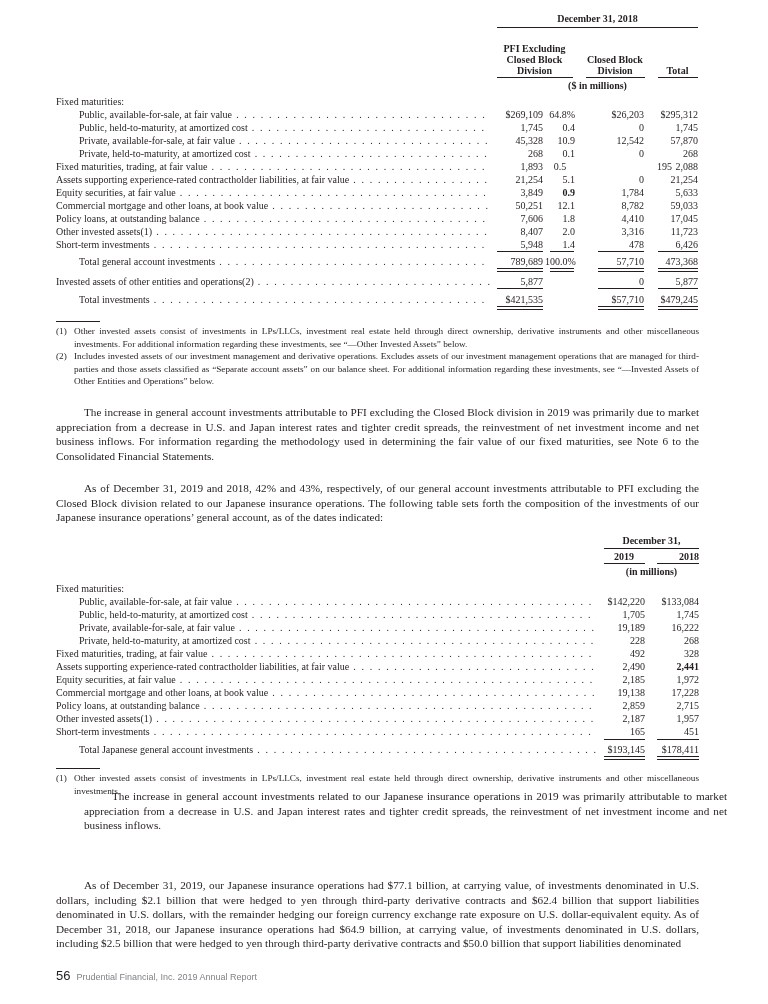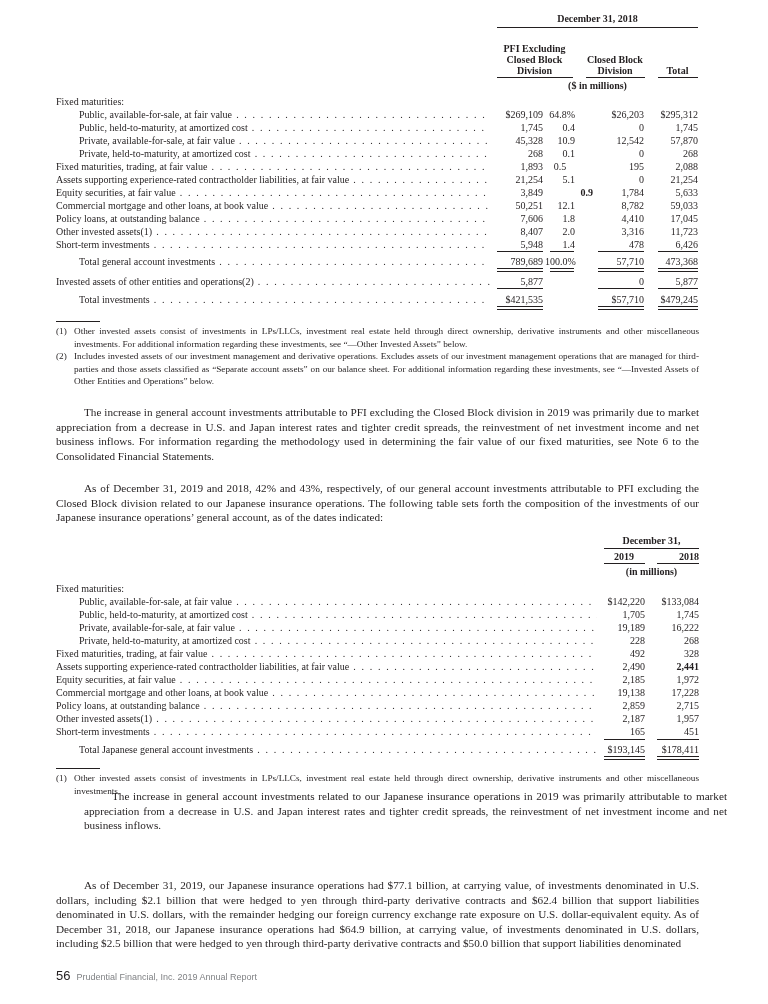--- a/index.html
+++ b/index.html
@@ -77,34 +77,34 @@
         <div class="lbl" style="left:79px;width:411px;"><span>Private, held-to-maturity, at amortized cost</span><span class="dots"> . . . . . . . . . . . . . . . . . . . . . . . . . . . . . . . . . . . . . . . . . . . . . . . . . . . . . . . . . . . . . . . . . . . . . . . . . . . . . . . . . . . . . . . . . . . . . . . . . . . . . . . .</span></div>
         <div class="num" style="left:490px;width:53px;">268</div>
         <div class="num" style="left:545px;width:30px;">0.1</div>
         <div class="num" style="left:590px;width:54px;">0</div>
         <div class="num" style="left:646px;width:52px;">268</div>
       </div>
       <div class="tbl-row" style="top: 160px;">
         <div class="lbl" style="left:56px;width:434px;"><span>Fixed maturities, trading, at fair value</span><span class="dots"> . . . . . . . . . . . . . . . . . . . . . . . . . . . . . . . . . . . . . . . . . . . . . . . . . . . . . . . . . . . . . . . . . . . . . . . . . . . . . . . . . . . . . . . . . . . . . . . . . . . . . . . .</span></div>
         <div class="num" style="left:490px;width:53px;">1,893</div>
         <div class="num" style="left:545px;width:30px;text-align:center;">0.5</div>
-        <div class="num" style="left:590px;width:54px;">195</div>
+        <div class="num" style="left:618px;width:54px;">195</div>
         <div class="num" style="left:646px;width:52px;">2,088</div>
       </div>
       <div class="tbl-row" style="top: 173px;">
         <div class="lbl" style="left:56px;width:434px;"><span>Assets supporting experience-rated contractholder liabilities, at fair value</span><span class="dots"> . . . . . . . . . . . . . . . . . . . . . . . . . . . . . . . . . . . . . . . . . . . . . . . . . . . . . . . . . . . . . . . . . . . . . . . . . . . . . . . . . . . . . . . . . . . . . . . . . . . . . . . .</span></div>
         <div class="num" style="left:490px;width:53px;">21,254</div>
         <div class="num" style="left:545px;width:30px;">5.1</div>
         <div class="num" style="left:590px;width:54px;">0</div>
         <div class="num" style="left:646px;width:52px;">21,254</div>
       </div>
       <div class="tbl-row" style="top: 186px;">
         <div class="lbl" style="left:56px;width:434px;"><span>Equity securities, at fair value</span><span class="dots"> . . . . . . . . . . . . . . . . . . . . . . . . . . . . . . . . . . . . . . . . . . . . . . . . . . . . . . . . . . . . . . . . . . . . . . . . . . . . . . . . . . . . . . . . . . . . . . . . . . . . . . . .</span></div>
         <div class="num" style="left:490px;width:53px;">3,849</div>
-        <div class="num" style="left:563px;width:30px;font-weight:bold;">0.9</div>
+        <div class="num" style="left:545px;width:30px;font-weight:bold;">0.9</div>
         <div class="num" style="left:590px;width:54px;">1,784</div>
         <div class="num" style="left:646px;width:52px;">5,633</div>
       </div>
       <div class="tbl-row" style="top: 199px;">
         <div class="lbl" style="left:56px;width:434px;"><span>Commercial mortgage and other loans, at book value</span><span class="dots"> . . . . . . . . . . . . . . . . . . . . . . . . . . . . . . . . . . . . . . . . . . . . . . . . . . . . . . . . . . . . . . . . . . . . . . . . . . . . . . . . . . . . . . . . . . . . . . . . . . . . . . . .</span></div>
         <div class="num" style="left:490px;width:53px;">50,251</div>
         <div class="num" style="left:545px;width:30px;">12.1</div>
         <div class="num" style="left:590px;width:54px;">8,782</div>
         <div class="num" style="left:646px;width:52px;">59,033</div>
       </div>

